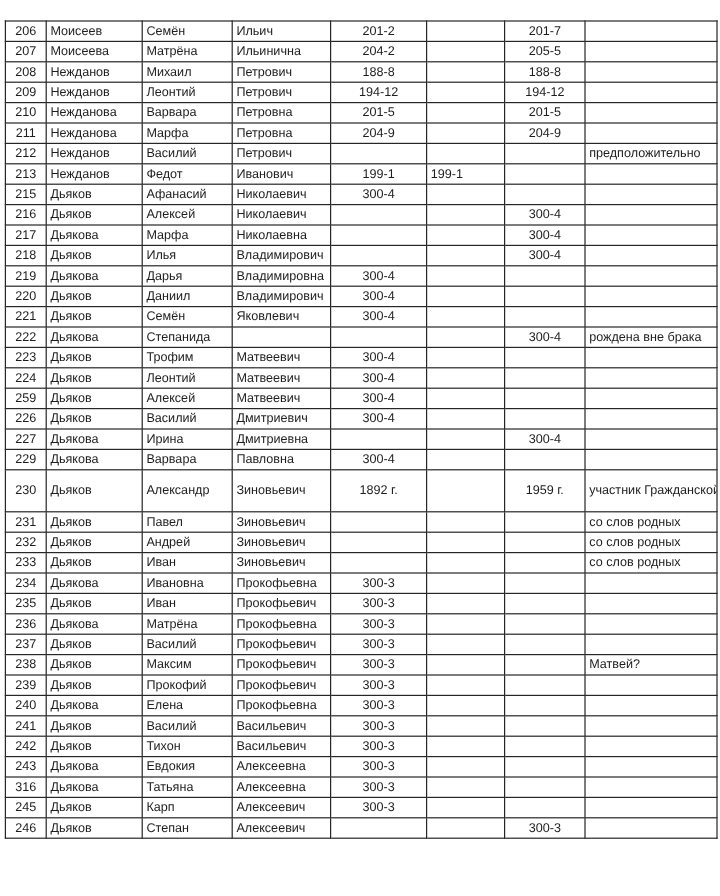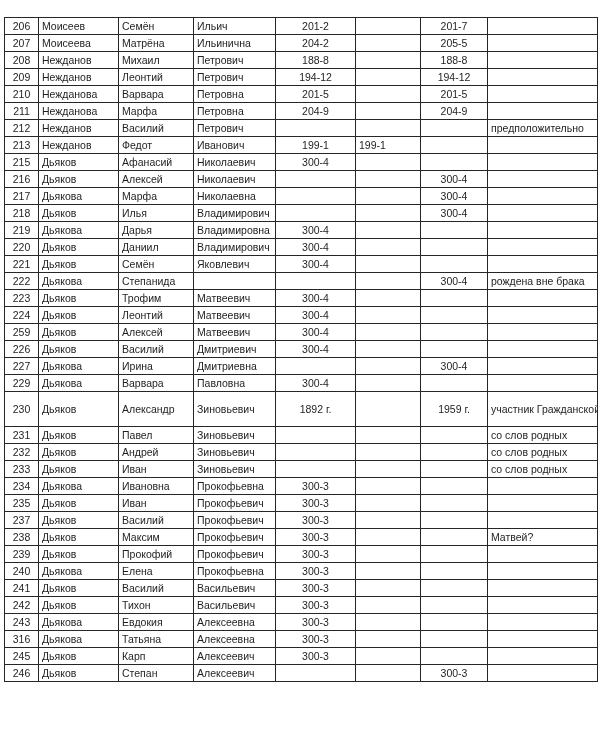--- a/index.html
+++ b/index.html
@@ -317,20 +317,30 @@
     <td class="c-num">235</td>
     <td class="c-txt">Дьяков</td>
     <td class="c-txt">Иван</td>
     <td class="c-txt">Прокофьевич</td>
     <td class="c-ctr">300-3</td>
     <td class="c-txt"></td>
     <td class="c-ctr"></td>
     <td class="c-note"></td>
   </tr>
       <tr>
+    <td class="c-num">236</td>
+    <td class="c-txt">Дьякова</td>
+    <td class="c-txt">Матрёна</td>
+    <td class="c-txt">Прокофьевна</td>
+    <td class="c-ctr">300-3</td>
+    <td class="c-txt"></td>
+    <td class="c-ctr"></td>
+    <td class="c-note"></td>
+  </tr>
+      <tr>
     <td class="c-num">237</td>
     <td class="c-txt">Дьяков</td>
     <td class="c-txt">Василий</td>
     <td class="c-txt">Прокофьевич</td>
     <td class="c-ctr">300-3</td>
     <td class="c-txt"></td>
     <td class="c-ctr"></td>
     <td class="c-note"></td>
   </tr>
       <tr>

